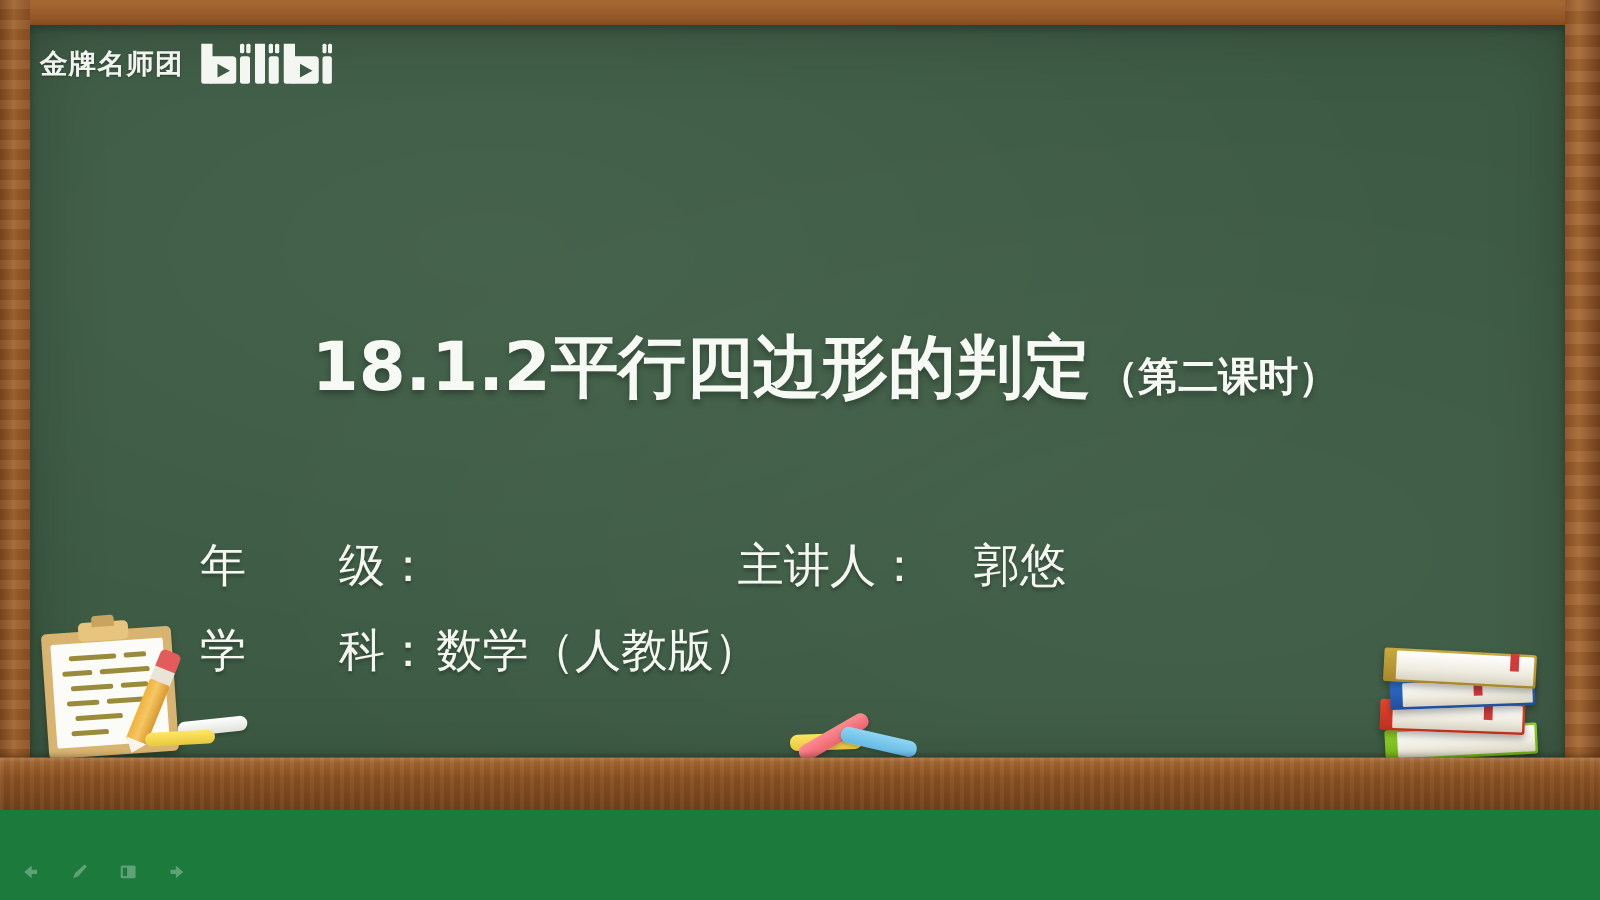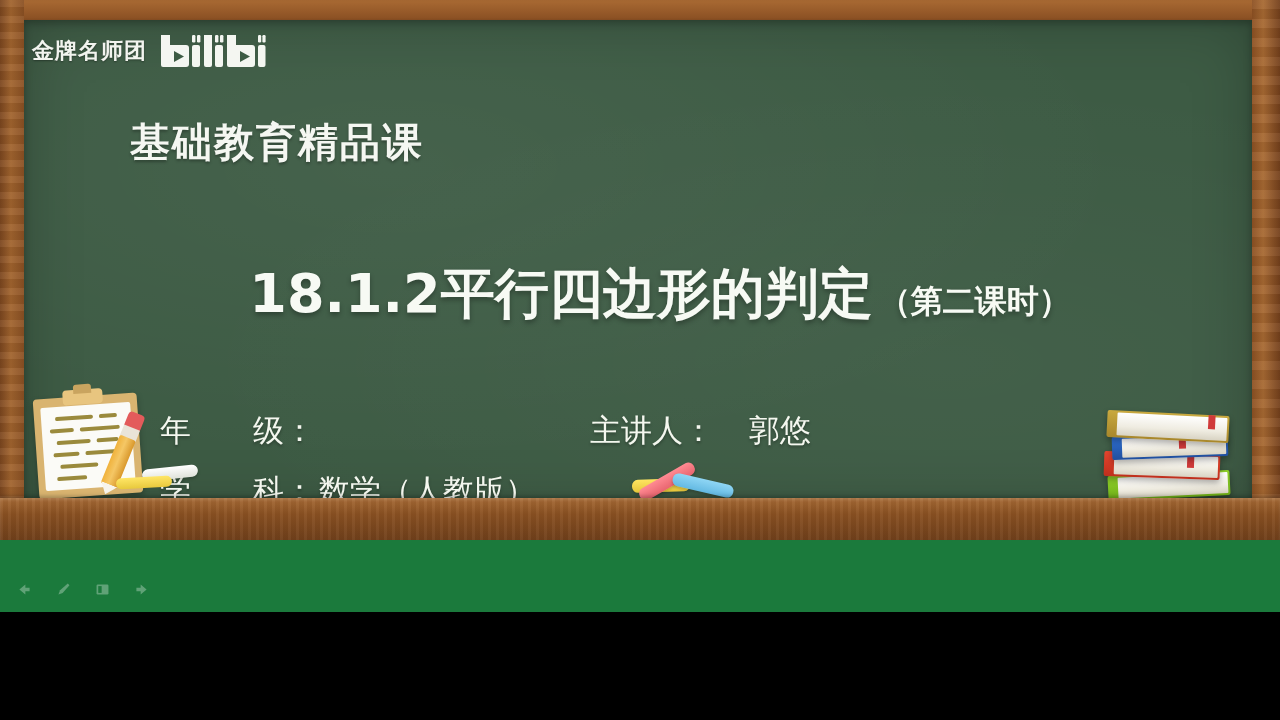--- a/index.html
+++ b/index.html
@@ -1,20 +1,20 @@
 <!DOCTYPE html>
 <html><head>
 <meta charset="utf-8">
 <style>
   * { margin:0; padding:0; box-sizing:border-box; }
   html,body { width:1280px; height:720px; overflow:hidden; background:#000; }
 
   .stage{
     position:relative;
-    width:1280px; height:612px;
+    width:1280px; height:720px;
     font-family:"Liberation Sans", sans-serif;
   }
 
   
   .frame{
     position:absolute; inset:0;
     background:
       repeating-linear-gradient(90deg,
         rgba(0,0,0,0.05) 0px, rgba(0,0,0,0.05) 2px,
         rgba(255,255,255,0.04) 2px, rgba(255,255,255,0.04) 5px,
@@ -82,27 +82,27 @@
     font-family:"DejaVu Sans","Liberation Sans",sans-serif;
     text-shadow:0 3px 5px rgba(0,0,0,.30);
     white-space:nowrap;
     padding-left:44px;
   }
   .main-title .t-big{ font-size:54px; font-weight:bold; letter-spacing:0px; }
   .main-title .t-sub{ font-size:32px; font-weight:bold; letter-spacing:0px; margin-left:6px; }
 
   
   .info{
-    position:absolute; left:136px; top:390px; right:40px;
+    position:absolute; left:136px; top:408px; right:40px;
     display:grid;
     grid-template-columns:430px 1fr;
     row-gap:18px;
     font-family:Liberation Mono, monospace;
     color:#f4f7ef;
-    font-size:31px;
+    font-size:37px;
     text-shadow:0 2px 3px rgba(0,0,0,.30);
   }
   .info .cell{ display:flex; align-items:baseline; white-space:nowrap; }
   .info .k{ letter-spacing:0px; }
   .info .v{ margin-left:4px; }
 
   
   .clipboard{ position:absolute; left:12px; bottom:14px; width:104px; height:100px;
     transform:rotate(-4deg); }
   .cb-board{
@@ -229,21 +229,20 @@
           <polygon points="81,20 91,25.5 81,31" fill="#3d5b44"></polygon>
 
           <rect x="99" y="14" width="7.5" height="22" rx="2"></rect>
           <rect x="99" y="4" width="3.2" height="7.5" rx="1.2"></rect>
           <rect x="103.4" y="4" width="3.2" height="7.5" rx="1.2"></rect>
         </g>
         <text class="hidden-txt" x="0" y="0">bilibili</text>
       </svg>
     </div>
 
-    <div class="course-label">基础教育精品课</div>
 
     <div class="main-title">
       <span class="t-big">18.1.2平行四边形的判定</span><span class="t-sub">（第二课时）</span>
     </div>
 
     <div class="info">
       <div class="cell">
         <span class="k">年　　级：</span>
       </div>
       <div class="cell">

